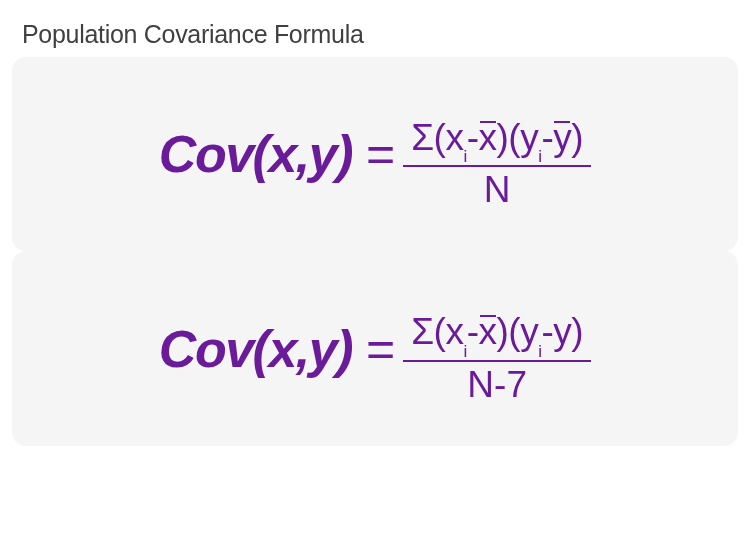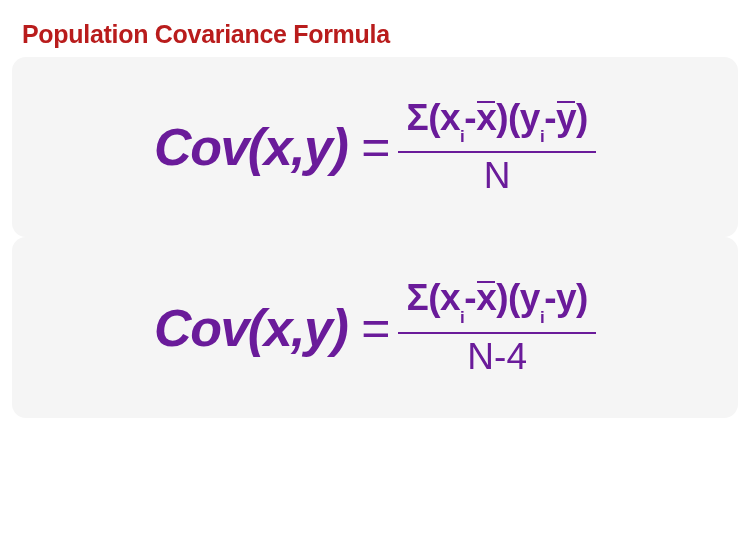--- a/index.html
+++ b/index.html
@@ -9,22 +9,22 @@
     }
     body {
       width: 750px;
       height: 543px;
       font-family: Helvetica, Arial, sans-serif;
       background: #fff;
       padding: 20px 12px 12px 12px;
     }
     .section-title {
       font-size: 25px;
-      color: #b91c1c;
-      font-weight: 700;
+      color: #404040;
+      font-weight: 400;
       margin-bottom: 8px;
       padding-left: 10px;
       letter-spacing: -0.3px;
     }
     .formula-card {
       background: #f5f5f5;
       border-radius: 14px;
       padding: 40px 20px 40px 20px;
       margin-bottom: 28px;
       display: flex;
@@ -54,25 +54,26 @@
       margin-right: 8px;
     }
     .fraction {
       display: inline-flex;
       flex-direction: column;
       align-items: center;
       vertical-align: middle;
     }
     .numerator {
       font-size: 37px;
-      font-weight: 700;
-      padding: 0 8px 8px 8px;
+      font-weight: 400;
+      padding: 0 8px 2px 8px;
       border-bottom: 2.5px solid #6a1b9a;
       letter-spacing: -0.5px;
       text-align: center;
+      margin-top: 20px;
     }
     .denominator {
       font-size: 37px;
       font-weight: 400;
       padding-top: 2px;
       text-align: center;
     }
     .sub {
       font-size: 0.46em;
       vertical-align: sub;
@@ -110,17 +111,17 @@
   </div>
 </div>
 
 <div>
   <div class="formula-card">
     <div class="formula">
       <span class="lhs">Cov(x,y)</span>
       <span class="equals">=</span>
       <span class="fraction">
         <span class="numerator"><span>Σ</span><span>(</span><span>x</span><span class="sub">i</span><span>-</span><span class="bar-char">x</span><span>)</span><span>(</span><span>y</span><span class="sub">i</span><span>-</span><span>y</span><span>)</span></span>
-        <span class="denominator">N-4</span>
+        <span class="denominator">N-7</span>
       </span>
     </div>
   </div>
 </div>
 
 </body></html>

